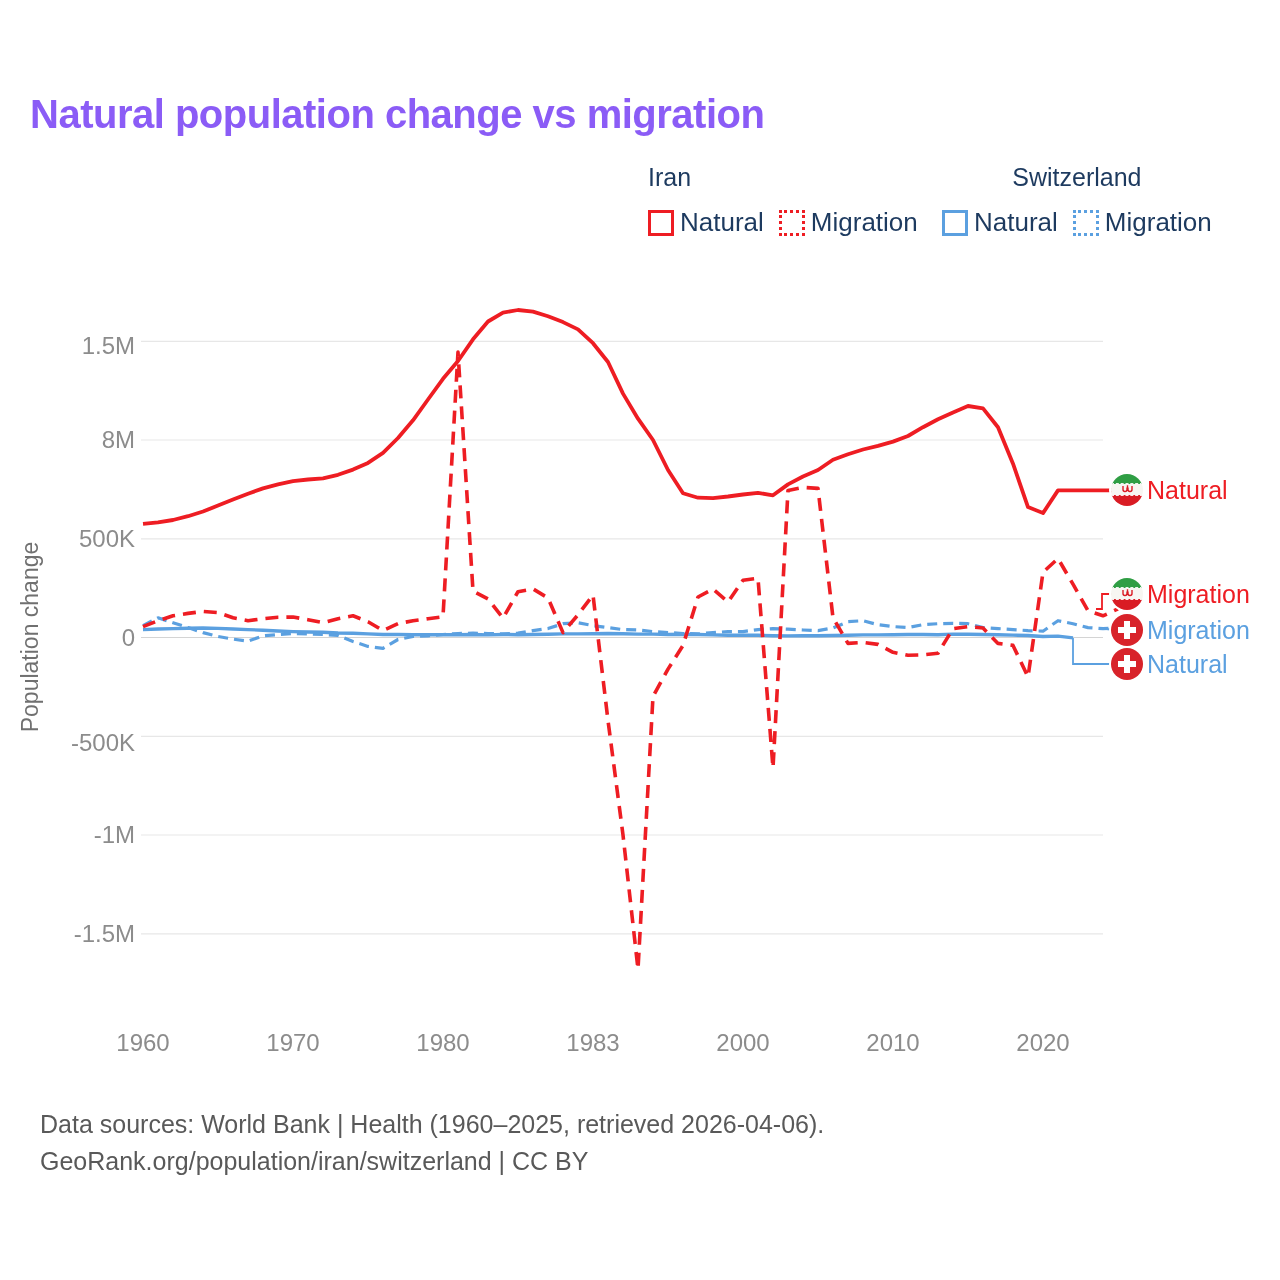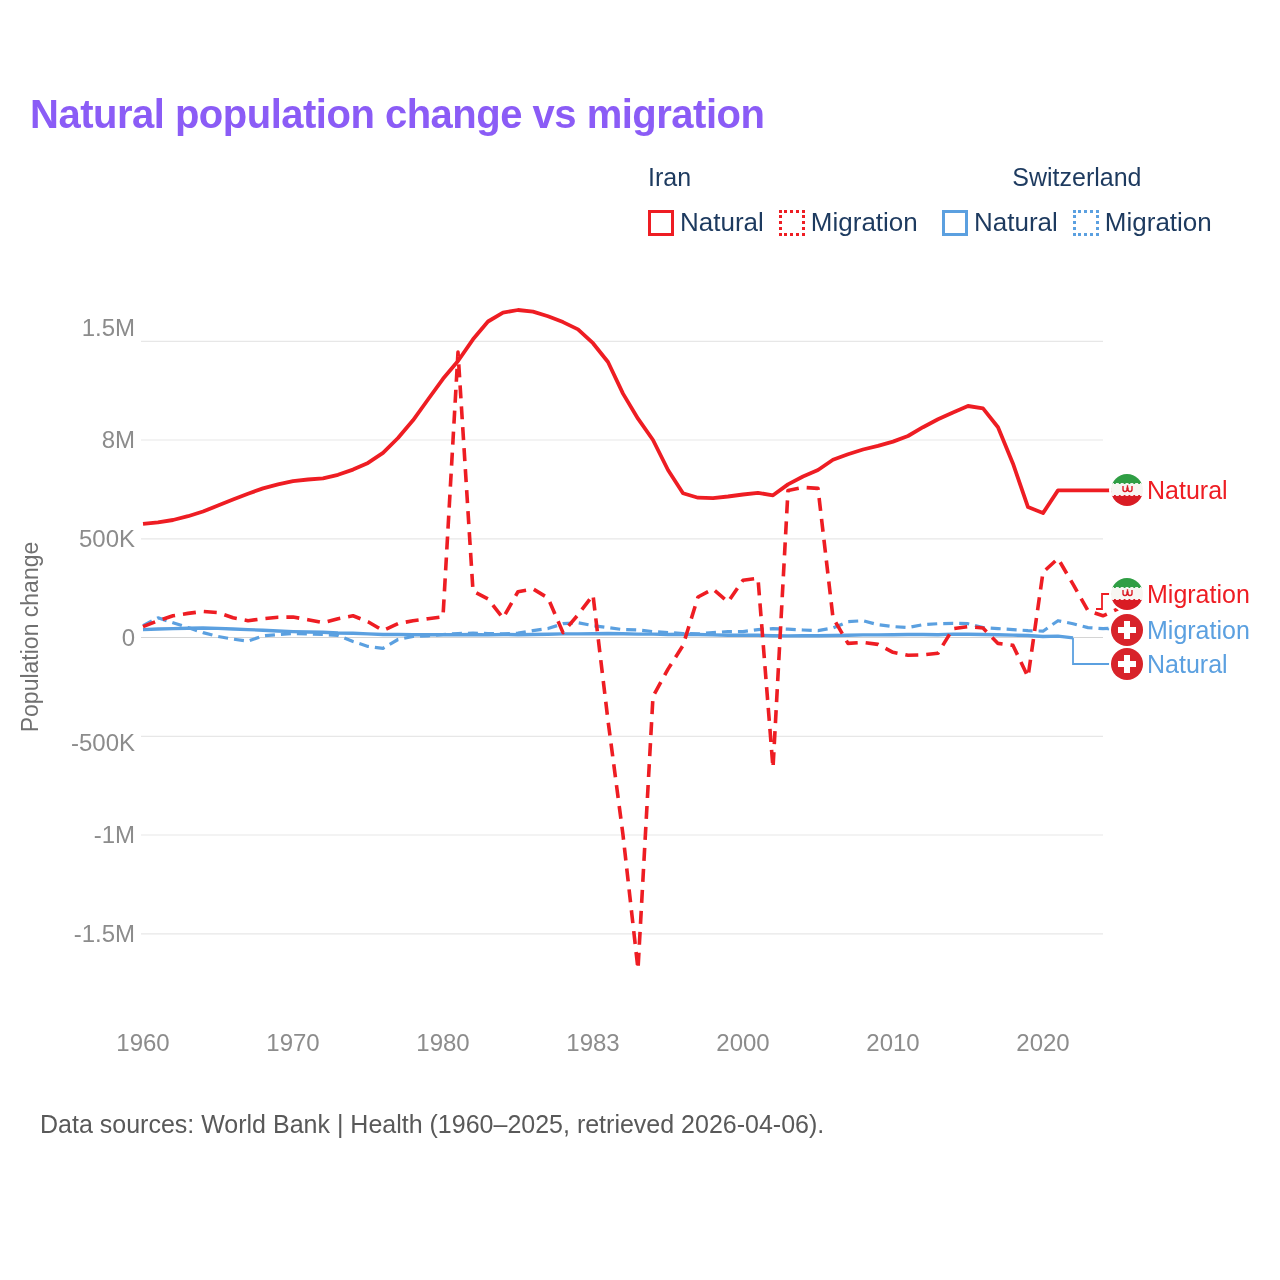--- a/index.html
+++ b/index.html
@@ -130,23 +130,24 @@
   <div class="end-label blue" style="top:614px;">Migration</div>
 
   <div class="flag flag-swiss" style="left:1111px;top:648px;">
     <div class="cross-v"></div>
       <div class="cross-h"></div>
   </div>
   <div class="end-label blue" style="top:648px;">Natural</div>
 
   <div class="footer">
     <div>Data sources: World Bank | Health (1960–2025, retrieved 2026-04-06).</div>
+    <div>GeoRank.org/population/iran/switzerland | CC BY</div>
   </div>
 
-<div class="ytick" style="top: 314px;">1.5M</div>
+<div class="ytick" style="top: 332px;">1.5M</div>
     <div class="ytick" style="top: 426px;">8M</div>
     <div class="ytick" style="top: 524.75px;">500K</div>
     <div class="ytick" style="top: 623.5px;">0</div>
     <div class="ytick" style="top: 729px;">-500K</div>
     <div class="ytick" style="top: 821px;">-1M</div>
     <div class="ytick" style="top: 919.75px;">-1.5M</div>
     <div class="xtick" style="left: 93px;">1960</div>
     <div class="xtick" style="left: 243px;">1970</div>
     <div class="xtick" style="left: 393px;">1980</div>
     <div class="xtick" style="left: 543px;">1983</div>

